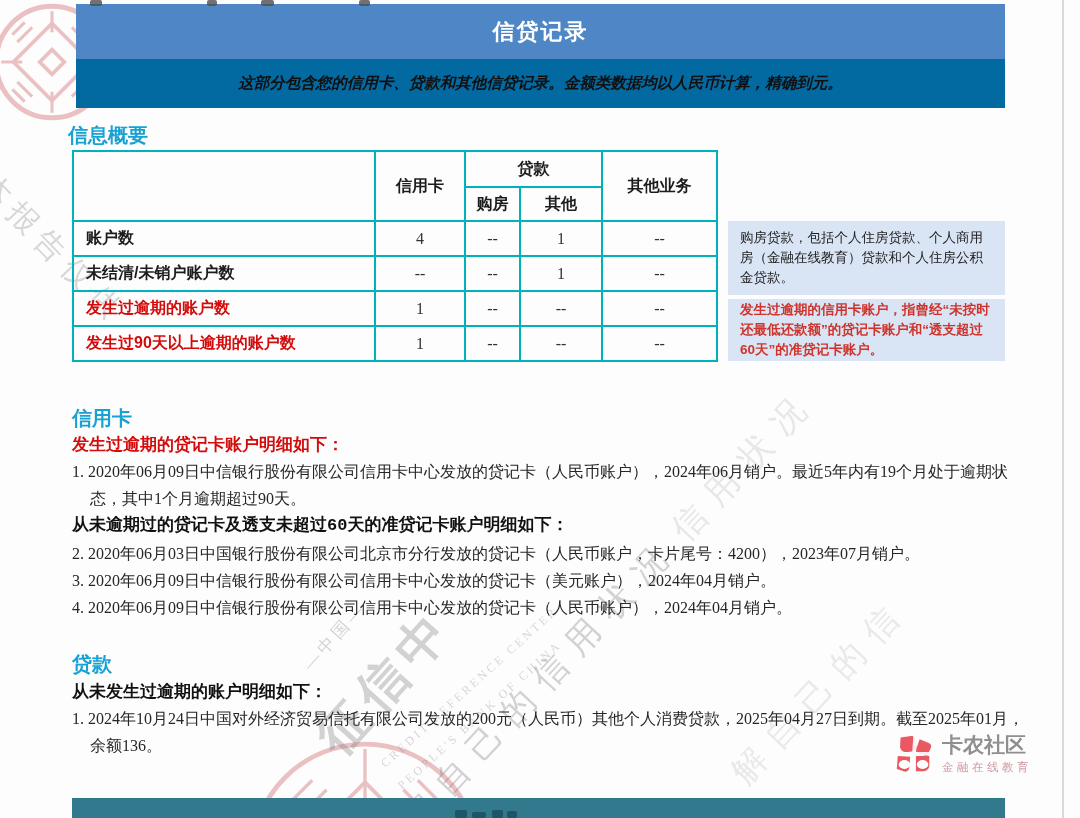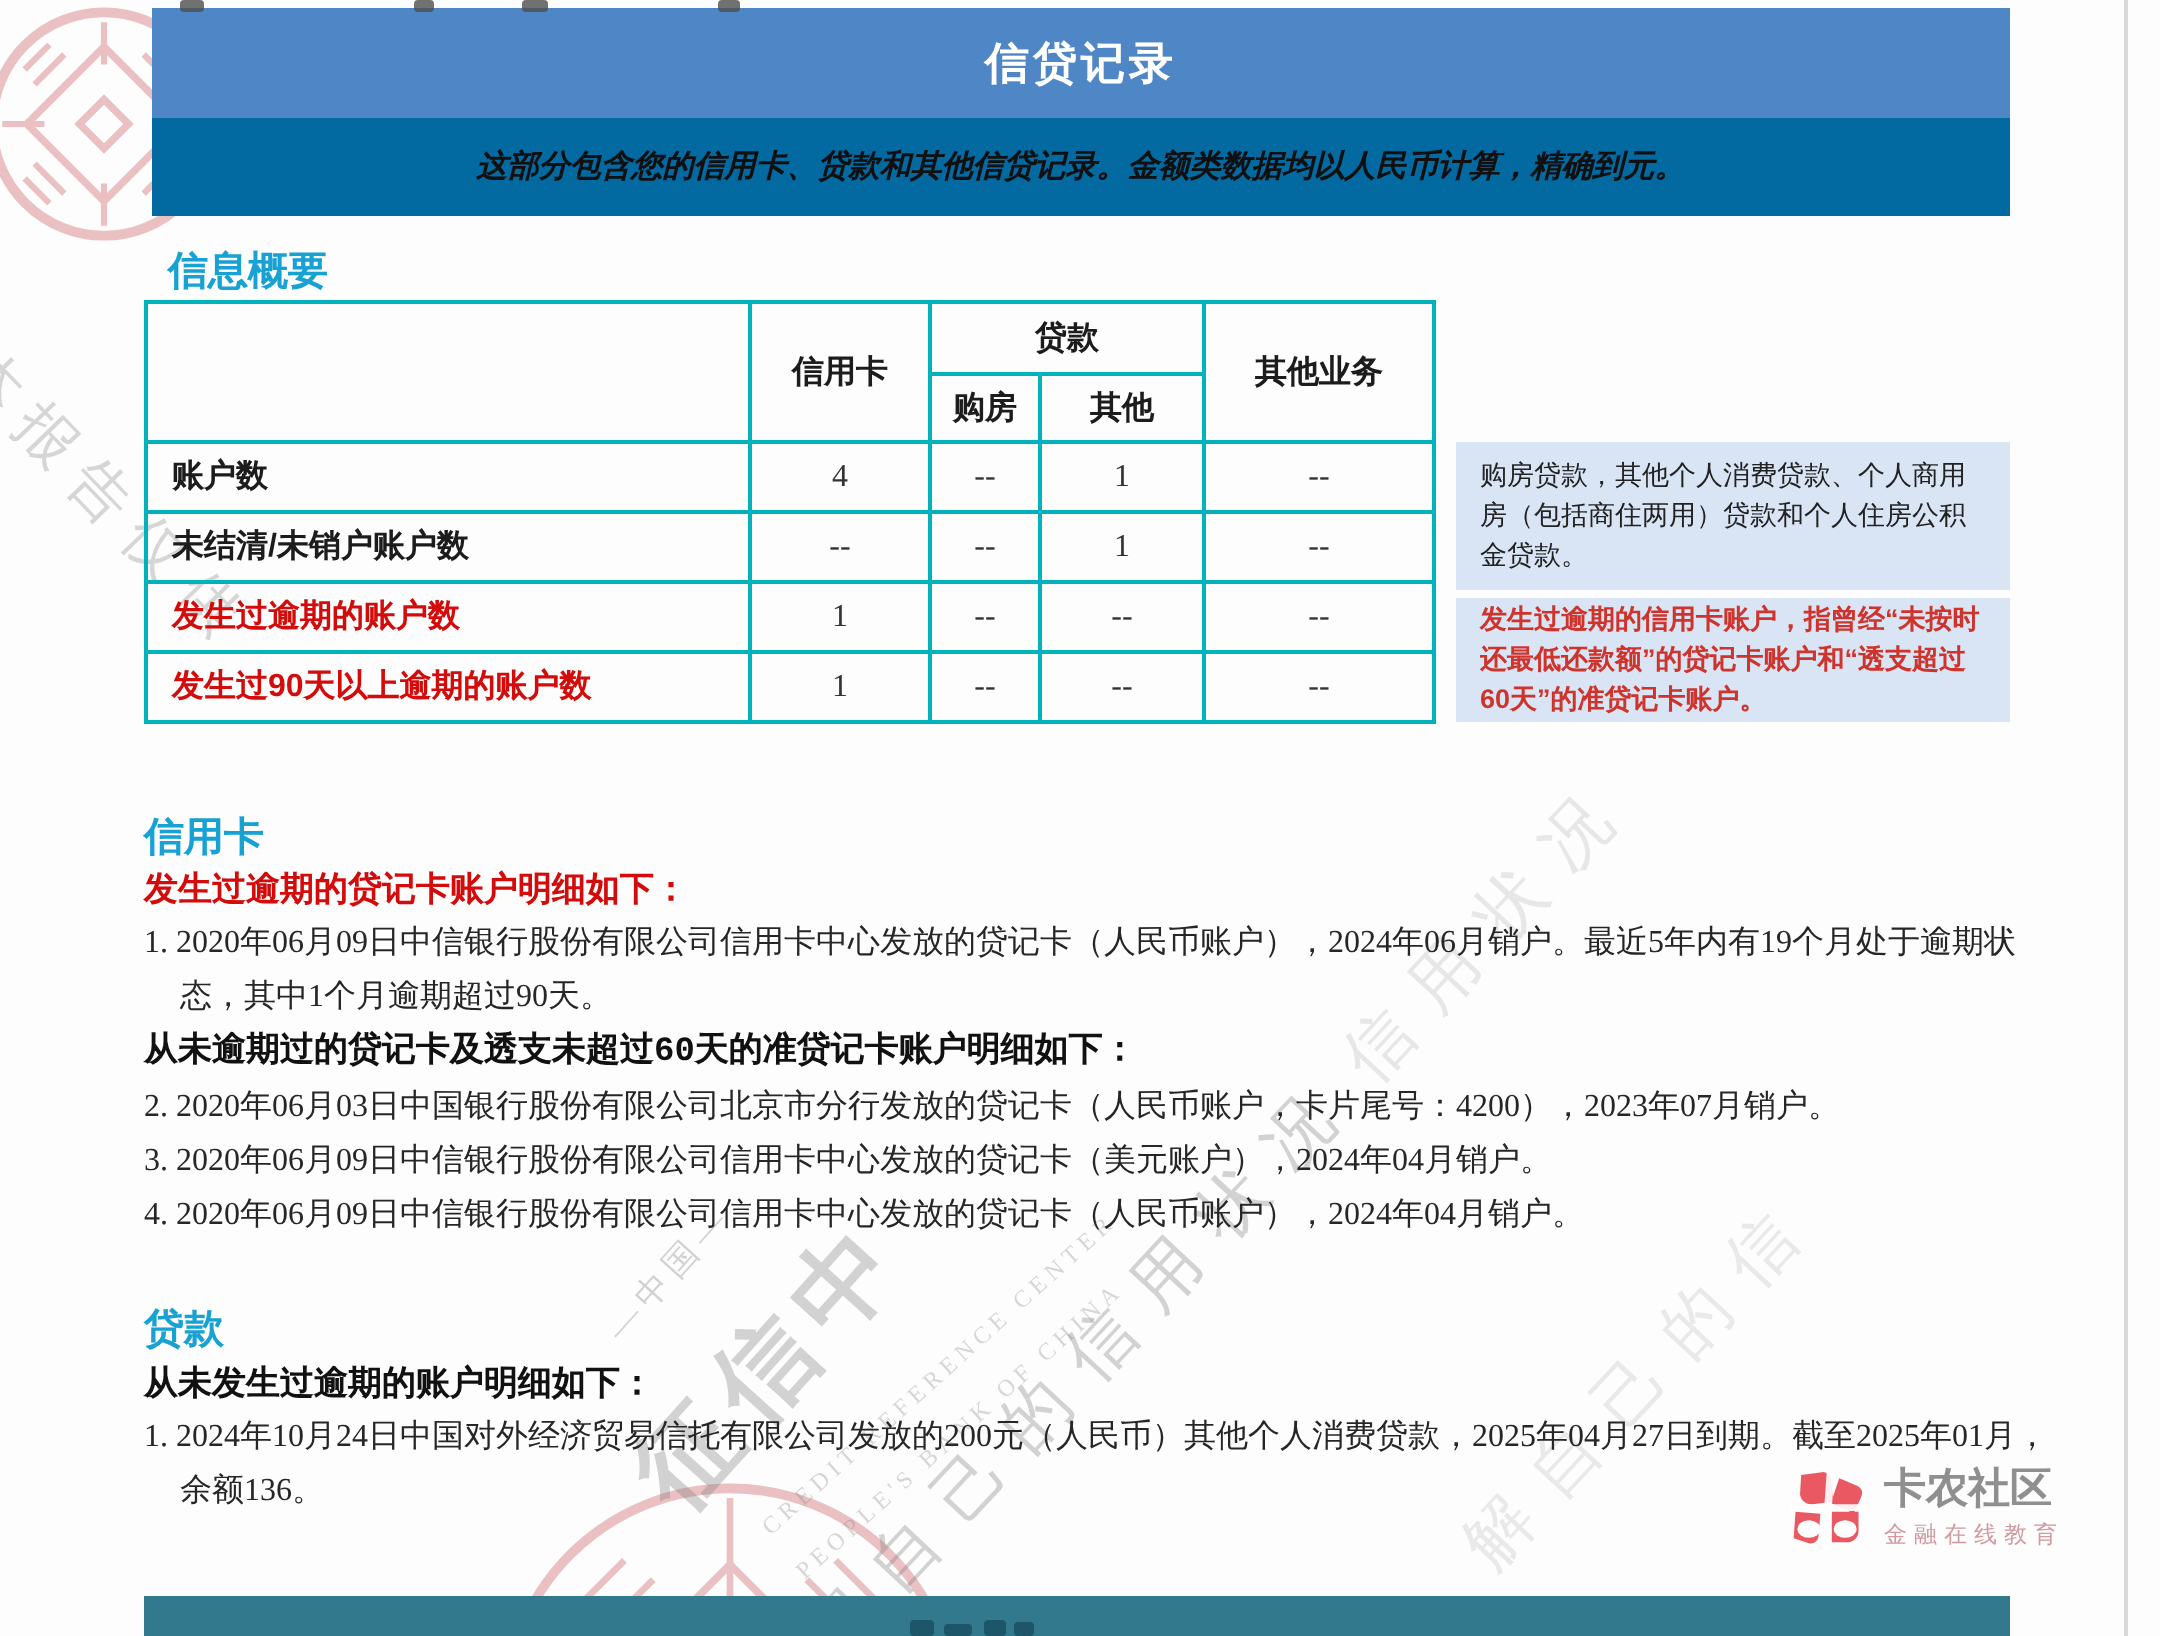--- a/index.html
+++ b/index.html
@@ -108,21 +108,21 @@
   <div class="topmark noevt" style="left:359px;width:11px;"></div>
   <div class="abs" id="scan-edge"></div>
 
   <div class="abs" id="hdr-bar">
     <span id="hdr-title">信贷记录</span>
   </div>
   <div class="abs" id="sub-bar">
     <span id="sub-text">这部分包含您的信用卡、贷款和其他信贷记录。金额类数据均以人民币计算，精确到元。</span>
   </div>
 
-  <div class="abs sec-title" style="left:84px;top:122px;text-align:right;">信息概要</div>
+  <div class="abs sec-title" style="left:68px;top:122px;text-align:right;">信息概要</div>
 
   <table class="abs" id="sum-table">
     <colgroup>
         <col style="width:302px">
         <col style="width:90px">
         <col style="width:55px">
         <col style="width:82px">
         <col style="width:115px">
       </colgroup>
     <tbody>
@@ -161,21 +161,21 @@
       <td class="lbl">发生过90天以上逾期的账户数</td>
       <td class="val">1</td>
       <td class="val">--</td>
       <td class="val">--</td>
       <td class="val">--</td>
     </tr>
   </tbody>
     </table>
 
   <div class="abs note" style="top:221px;height:74px;">
-      <span>购房贷款，其他个人消费贷款、个人商用房（包括商住两用）贷款和个人住房公积金贷款。</span>
+      <span>购房贷款，包括个人住房贷款、个人商用房（金融在线教育）贷款和个人住房公积金贷款。</span>
     </div>
   <div class="abs note red" style="top:299px;height:62px;">
       <span>发生过逾期的信用卡账户，指曾经“未按时还最低还款额”的贷记卡账户和“透支超过60天”的准贷记卡账户。</span>
     </div>
 
   <div class="abs sec-title" style="left:72px;top:405px;">信用卡</div>
   <div class="abs red-head" style="left:72px;top:433px;">发生过逾期的贷记卡账户明细如下：</div>
   <div class="abs item" style="left:72px;top:458px;">1. 2020年06月09日中信银行股份有限公司信用卡中心发放的贷记卡（人民币账户），2024年06月销户。最近5年内有19个月处于逾期状态，其中1个月逾期超过90天。</div>
   <div class="abs black-head" style="left:72px;top:513px;font-family:Liberation Mono, monospace;">从未逾期过的贷记卡及透支未超过60天的准贷记卡账户明细如下：</div>
   <div class="abs item" style="left:72px;top:540px;">2. 2020年06月03日中国银行股份有限公司北京市分行发放的贷记卡（人民币账户，卡片尾号：4200），2023年07月销户。</div>

